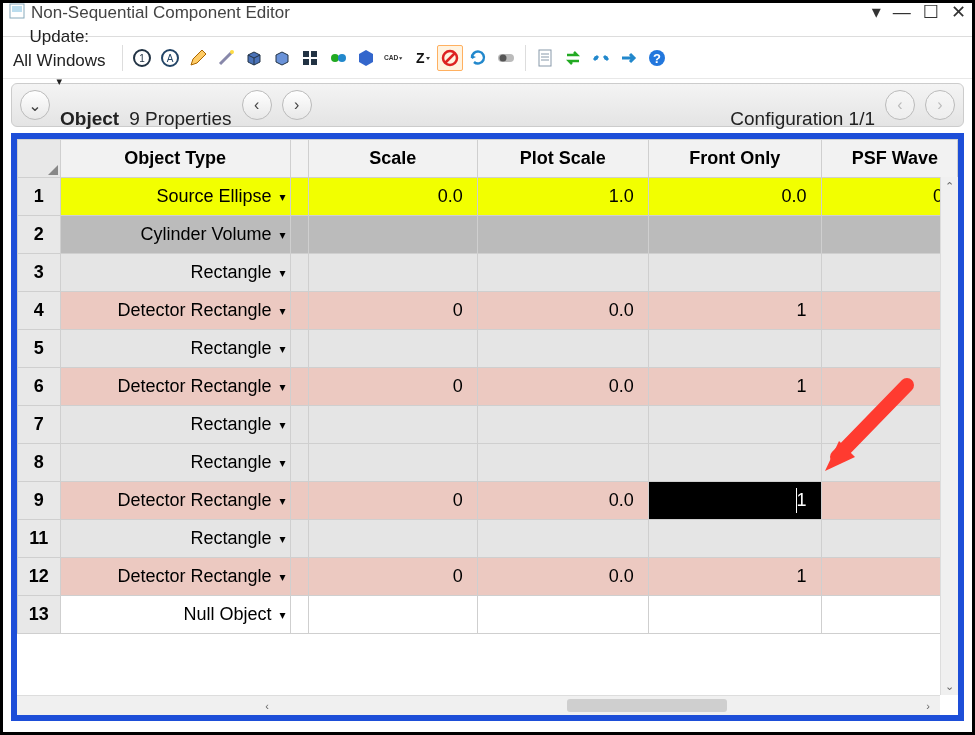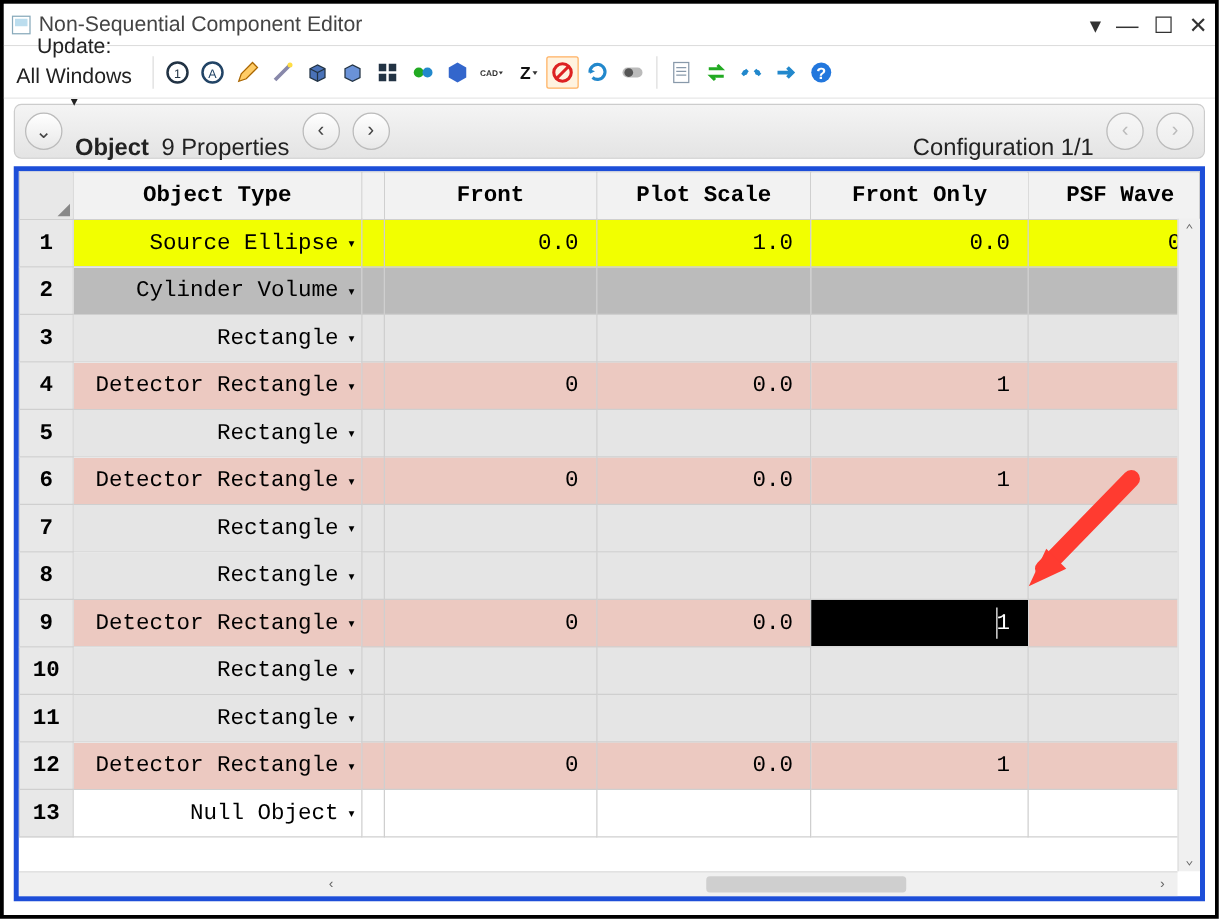--- a/index.html
+++ b/index.html
@@ -1,20 +1,20 @@
 <!DOCTYPE html>
 <html><head>
 <meta charset="utf-8">
 <style>
   * { box-sizing: border-box; margin: 0; padding: 0; }
   html, body { width: 975px; height: 735px; font-family: "Segoe UI", Arial, sans-serif; font-size: 16px; overflow: hidden; background:#fff; }
   body { border: 3px solid #000; }
   
   
-  .titlebar { height: 34px; display: flex; align-items: center; padding: 0 6px; background: #fff; border-bottom: 1px solid #ddd; }
+  .titlebar { height: 34px; display: flex; align-items: flex-start; padding: 0 6px; background: #fff; border-bottom: 1px solid #ddd; }
   .titlebar .app-icon { width: 16px; height: 16px; margin-right: 6px; display:inline-block; }
   .titlebar .title { flex: 1; color: #444; font-size: 17px; }
   .titlebar .win-controls { display: flex; gap: 12px; align-items: center; color:#333; }
   .titlebar .win-controls span { cursor: pointer; font-size: 18px; line-height:1; }
   
   
   .toolbar { height: 42px; display:flex; align-items:center; padding:0 6px; gap:2px; background:#fff; border-bottom:1px solid #e8e8e8;}
   .update-menu { display:flex; align-items:center; gap:4px; padding:2px 4px; margin-right:6px; font-size:17px; color:#222;flex-direction:column;}
   .tbsep { width:1px; height:26px; background:#ddd; margin:0 4px; }
   .tbtn { width:26px; height:26px; display:flex; align-items:center; justify-content:center; border-radius:2px;}
@@ -22,21 +22,21 @@
   .tbtn.boxed { border:1px solid #ffb060; background:#fff3e0;}
   
   
   .navbar { height: 44px; margin:4px 8px 6px 8px; background:linear-gradient(#f4f4f4,#e4e4e4); border:1px solid #ccc; border-radius:6px; display:flex; align-items:center; padding:0 8px; gap:10px; }
   .navbtn { width:30px; height:30px; border:1px solid #bbb; border-radius:15px; background:linear-gradient(#fff,#e8e8e8); display:flex; align-items:center; justify-content:center; font-size:16px; color:#444; cursor:pointer;}
   .navbtn.disabled{color:#bbb; background:linear-gradient(#f6f6f6,#eee);}
   .navbar .spacer{flex:1;}
   .navbar .txt { font-size:19px; color:#222;margin-top:28px; }
   
   
-  .grid-wrap { position:relative; margin: 0 8px 8px 8px; border:4px solid #1d4ed8; height: 588px; overflow:hidden; background:#fff;font-family:Liberation Mono, monospace;}
+  .grid-wrap { position:relative; margin: 0 8px 8px 8px; border:6px solid #1d4ed8; height: 588px; overflow:hidden; background:#fff;}
   table { border-collapse:collapse; width:100%; table-layout:fixed;}
   th, td { border:1px solid #cfcfcf; font-size:18px; height:38px; }
   thead th { background:#f2f2f2; font-weight:600; text-align:center; position:relative;}
   thead th.corner{ background:#e8e8e8;}
   tbody td { text-align:right; padding-right:14px; }
   tbody td.rownum { text-align:center; font-weight:600; background:#e8e8e8; padding:0;}
   tbody td.objtype { padding-right:18px; position:relative; }
   tbody td.objtype .dd { position:absolute; right:4px; top:50%; transform:translateY(-50%); font-size:12px;}
   
   col.c-num{width:42px;}
@@ -248,21 +248,21 @@
         <col class="c-front">
         <col class="c-psf">
     </colgroup>
     <thead>
       <tr>
         <th class="corner">
             <span class="corner-tri"></span>
           </th>
         <th>Object Type</th>
         <th></th>
-        <th>Front</th>
+        <th>Scale</th>
         <th>Plot Scale</th>
         <th>Front Only</th>
         <th style="text-align:left;padding-left:30px;">PSF Wave</th>
       </tr>
     </thead>
     <tbody id="grid-body">
         <tr class="row-yellow">
           <td class="rownum"><span>1</span></td>
           <td class="objtype"><span>Source Ellipse</span><span class="dd">▾</span></td>
           <td><span></span></td>
@@ -334,29 +334,20 @@
           <td><span></span></td>
           <td><span></span></td>
         </tr>
         <tr class="row-pink">
           <td class="rownum"><span>9</span></td>
           <td class="objtype"><span>Detector Rectangle</span><span class="dd">▾</span></td>
           <td><span></span></td>
           <td><span>0</span></td>
           <td><span>0.0</span></td>
           <td class="highlight"><span class="caret"></span><span>1</span></td>
-          <td><span></span></td>
-        </tr>
-        <tr class="row-lgrey">
-          <td class="rownum"><span>10</span></td>
-          <td class="objtype"><span>Rectangle</span><span class="dd">▾</span></td>
-          <td><span></span></td>
-          <td><span></span></td>
-          <td><span></span></td>
-          <td><span></span></td>
           <td><span></span></td>
         </tr>
         <tr class="row-lgrey">
           <td class="rownum"><span>11</span></td>
           <td class="objtype"><span>Rectangle</span><span class="dd">▾</span></td>
           <td><span></span></td>
           <td><span></span></td>
           <td><span></span></td>
           <td><span></span></td>
           <td><span></span></td>

